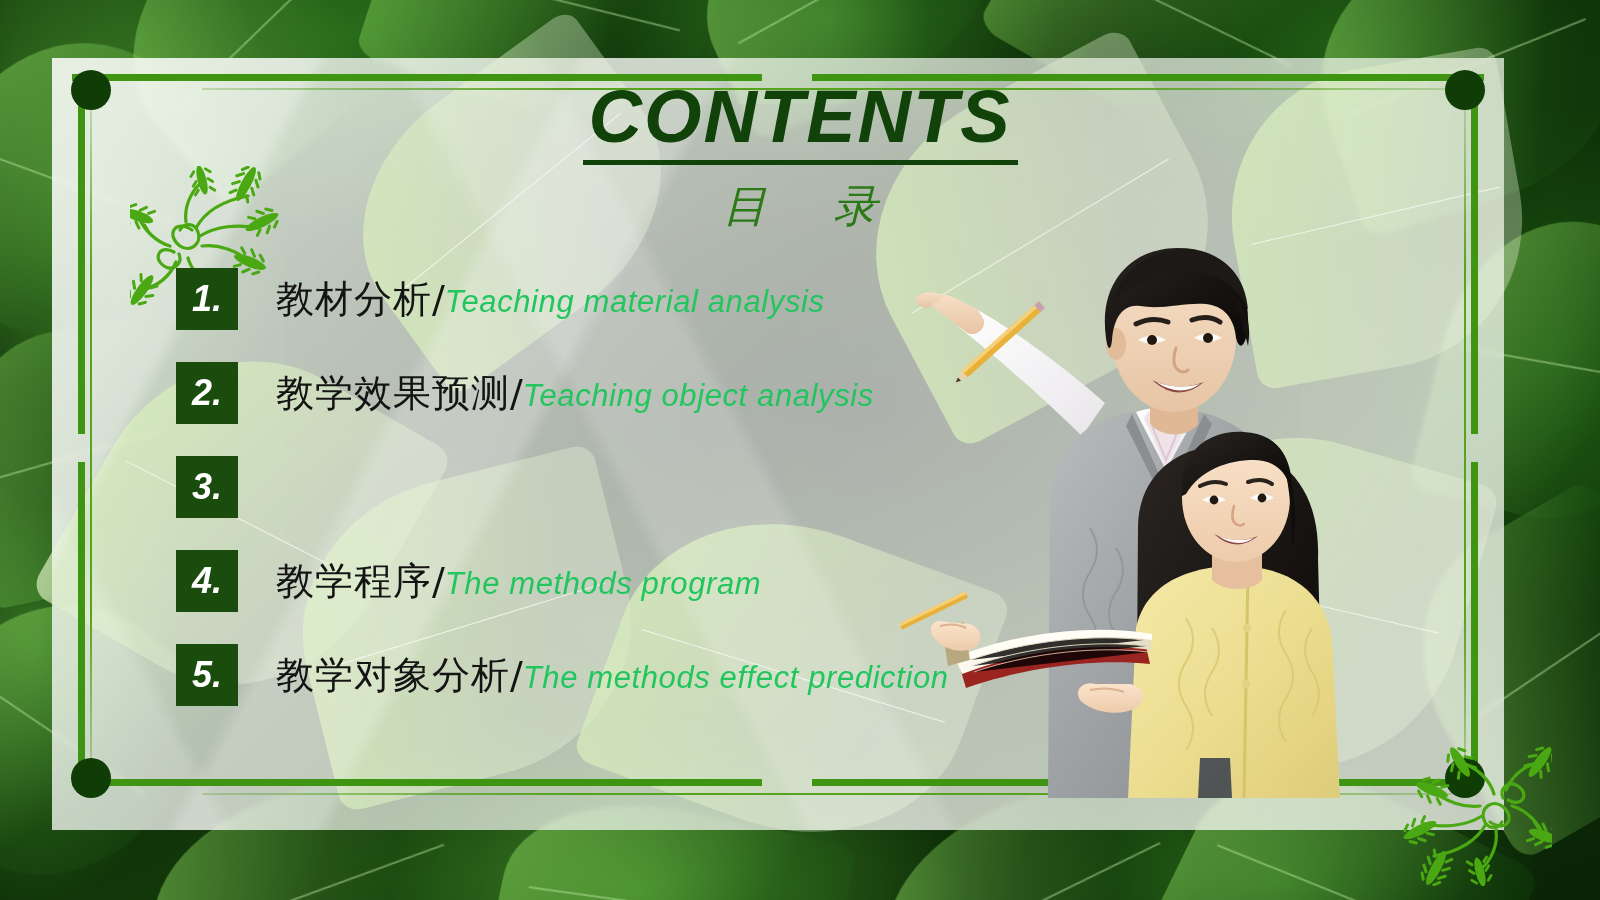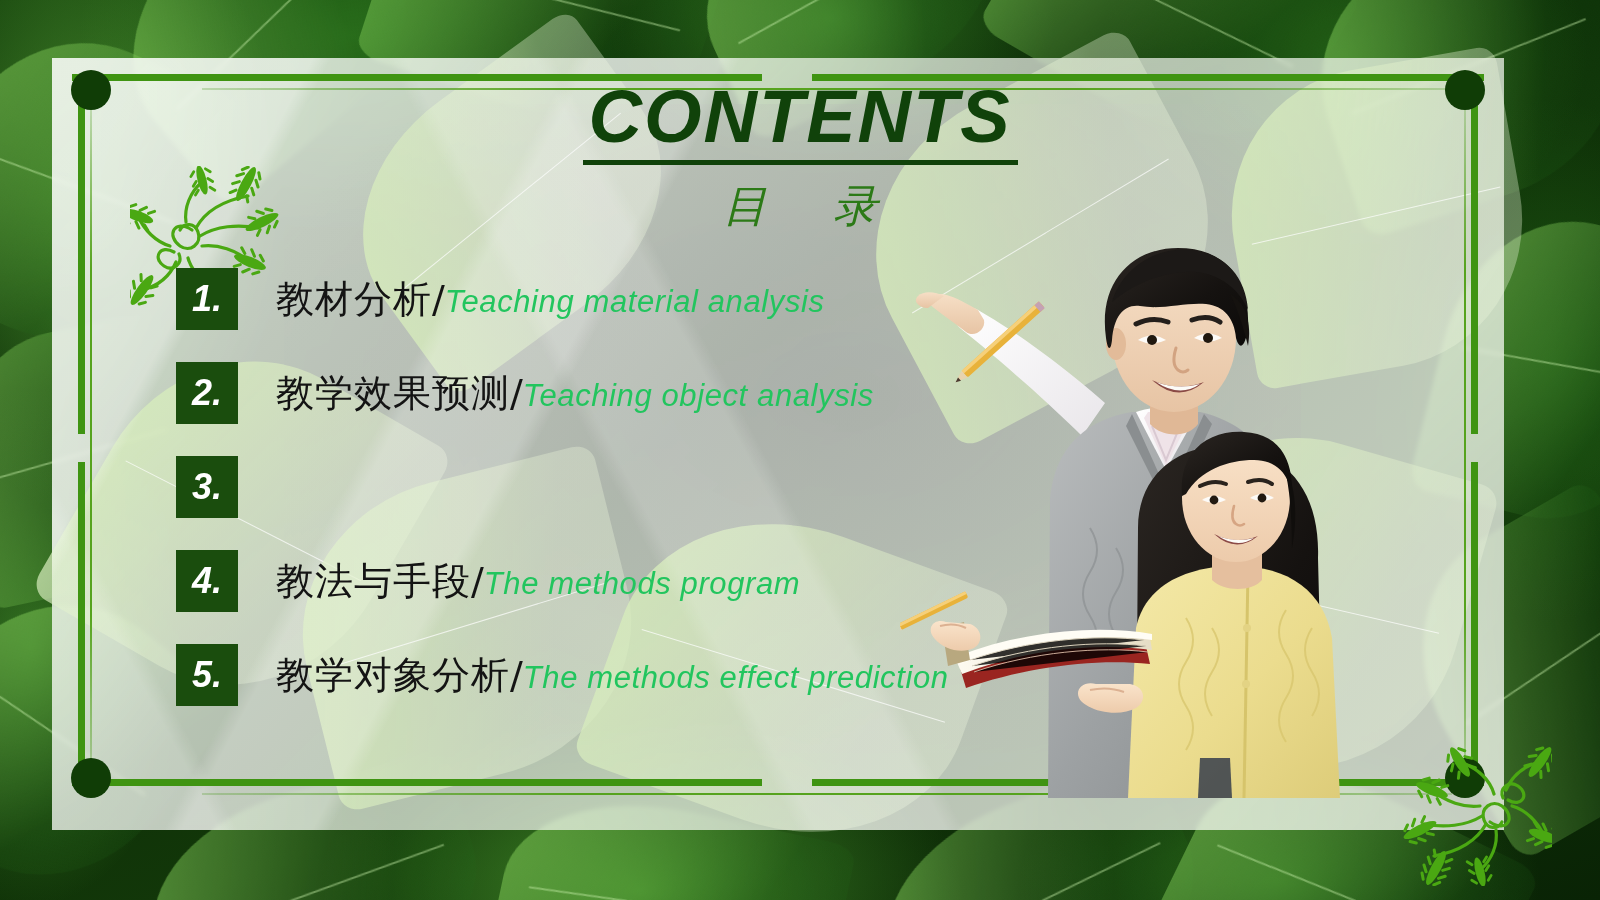--- a/index.html
+++ b/index.html
@@ -311,21 +311,21 @@
       </div>
     </div>
 
     <div class="row">
       <div class="badge">3.</div>
     </div>
 
     <div class="row">
       <div class="badge">4.</div>
       <div class="row-text">
-        <span class="cn">教法与手段</span><span class="sep">/</span><span class="en">The methods program</span>
+        <span class="cn">教学程序</span><span class="sep">/</span><span class="en">The methods program</span>
       </div>
     </div>
 
     <div class="row">
       <div class="badge">5.</div>
       <div class="row-text">
         <span class="cn">教学对象分析</span><span class="sep">/</span><span class="en">The methods effect prediction</span>
       </div>
     </div>
   </div>

